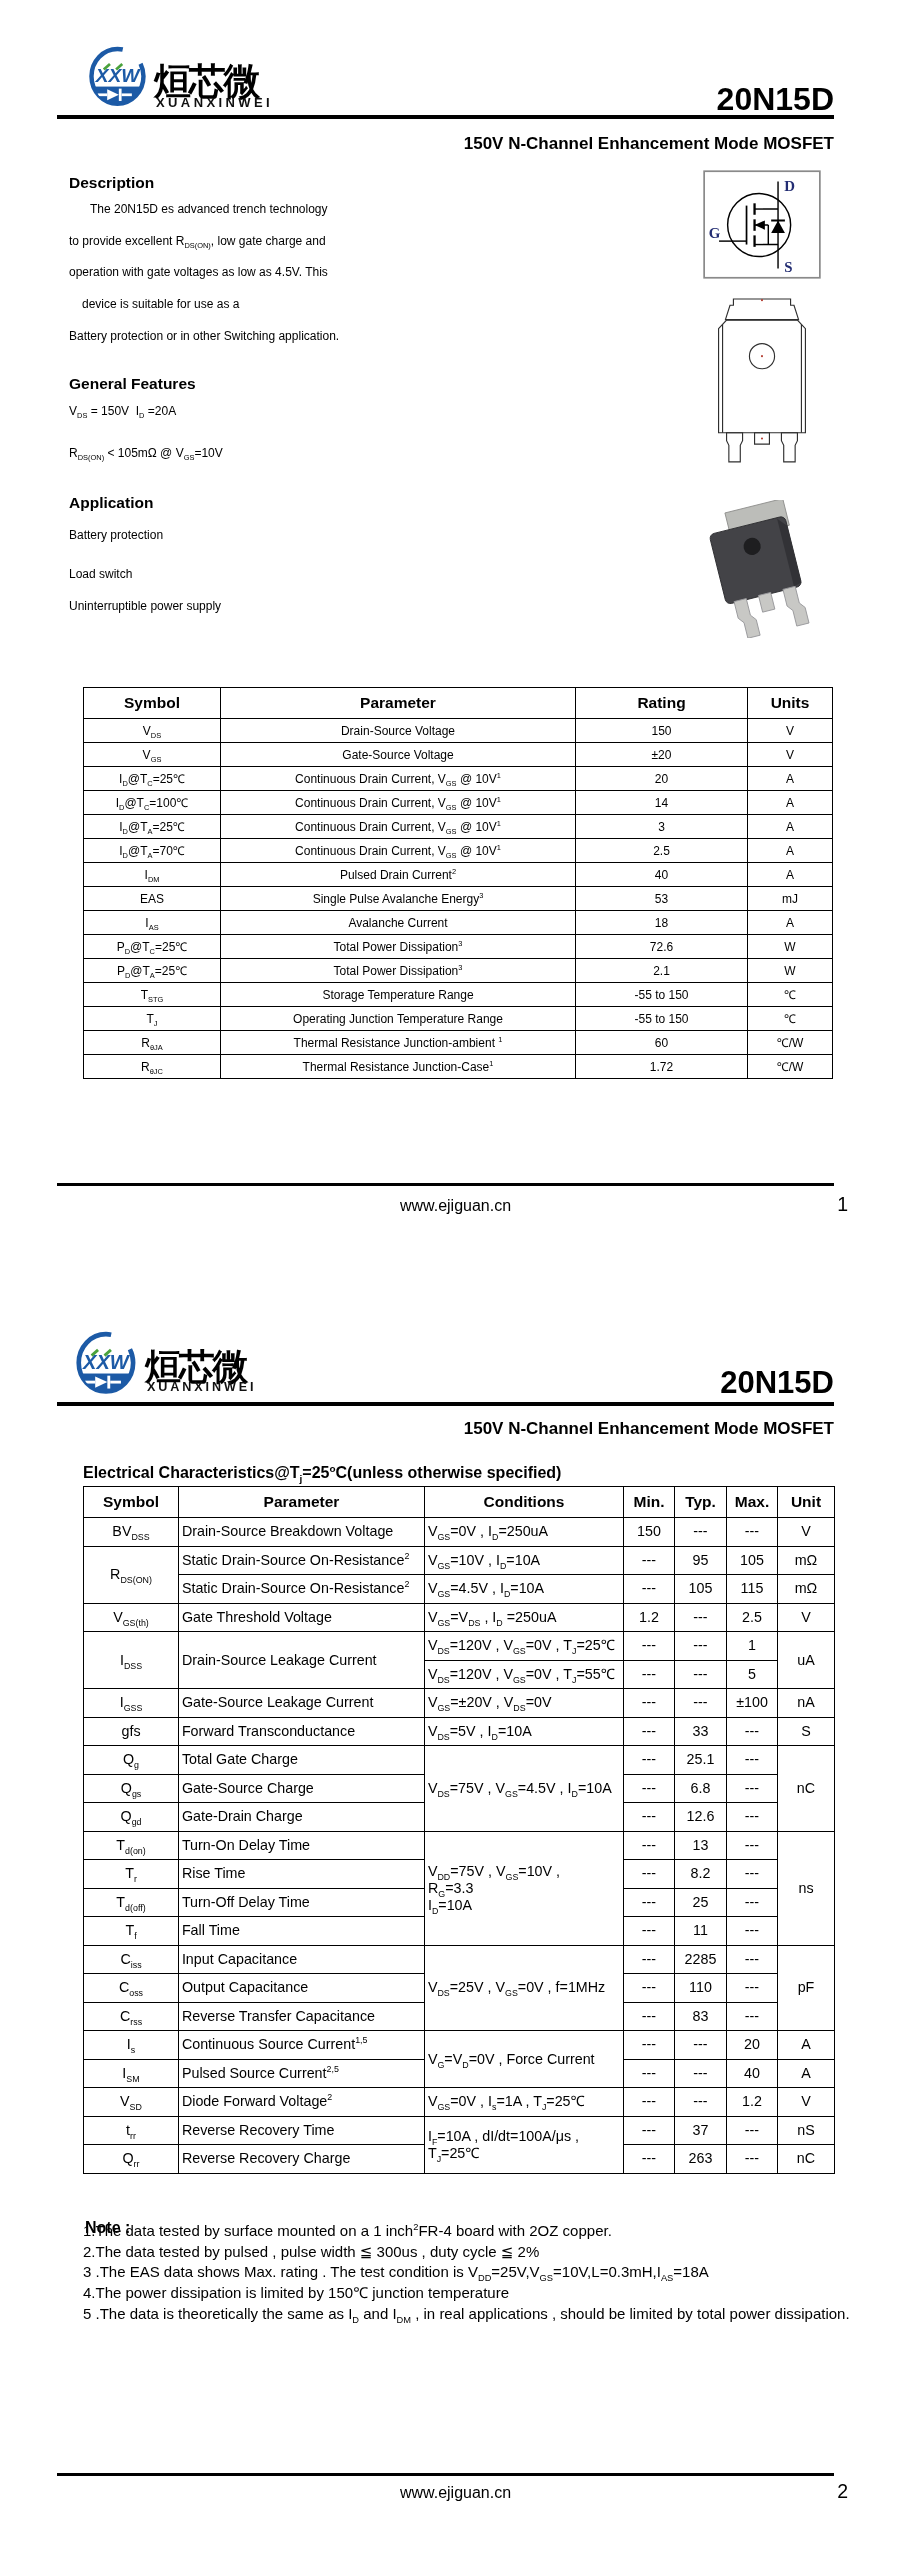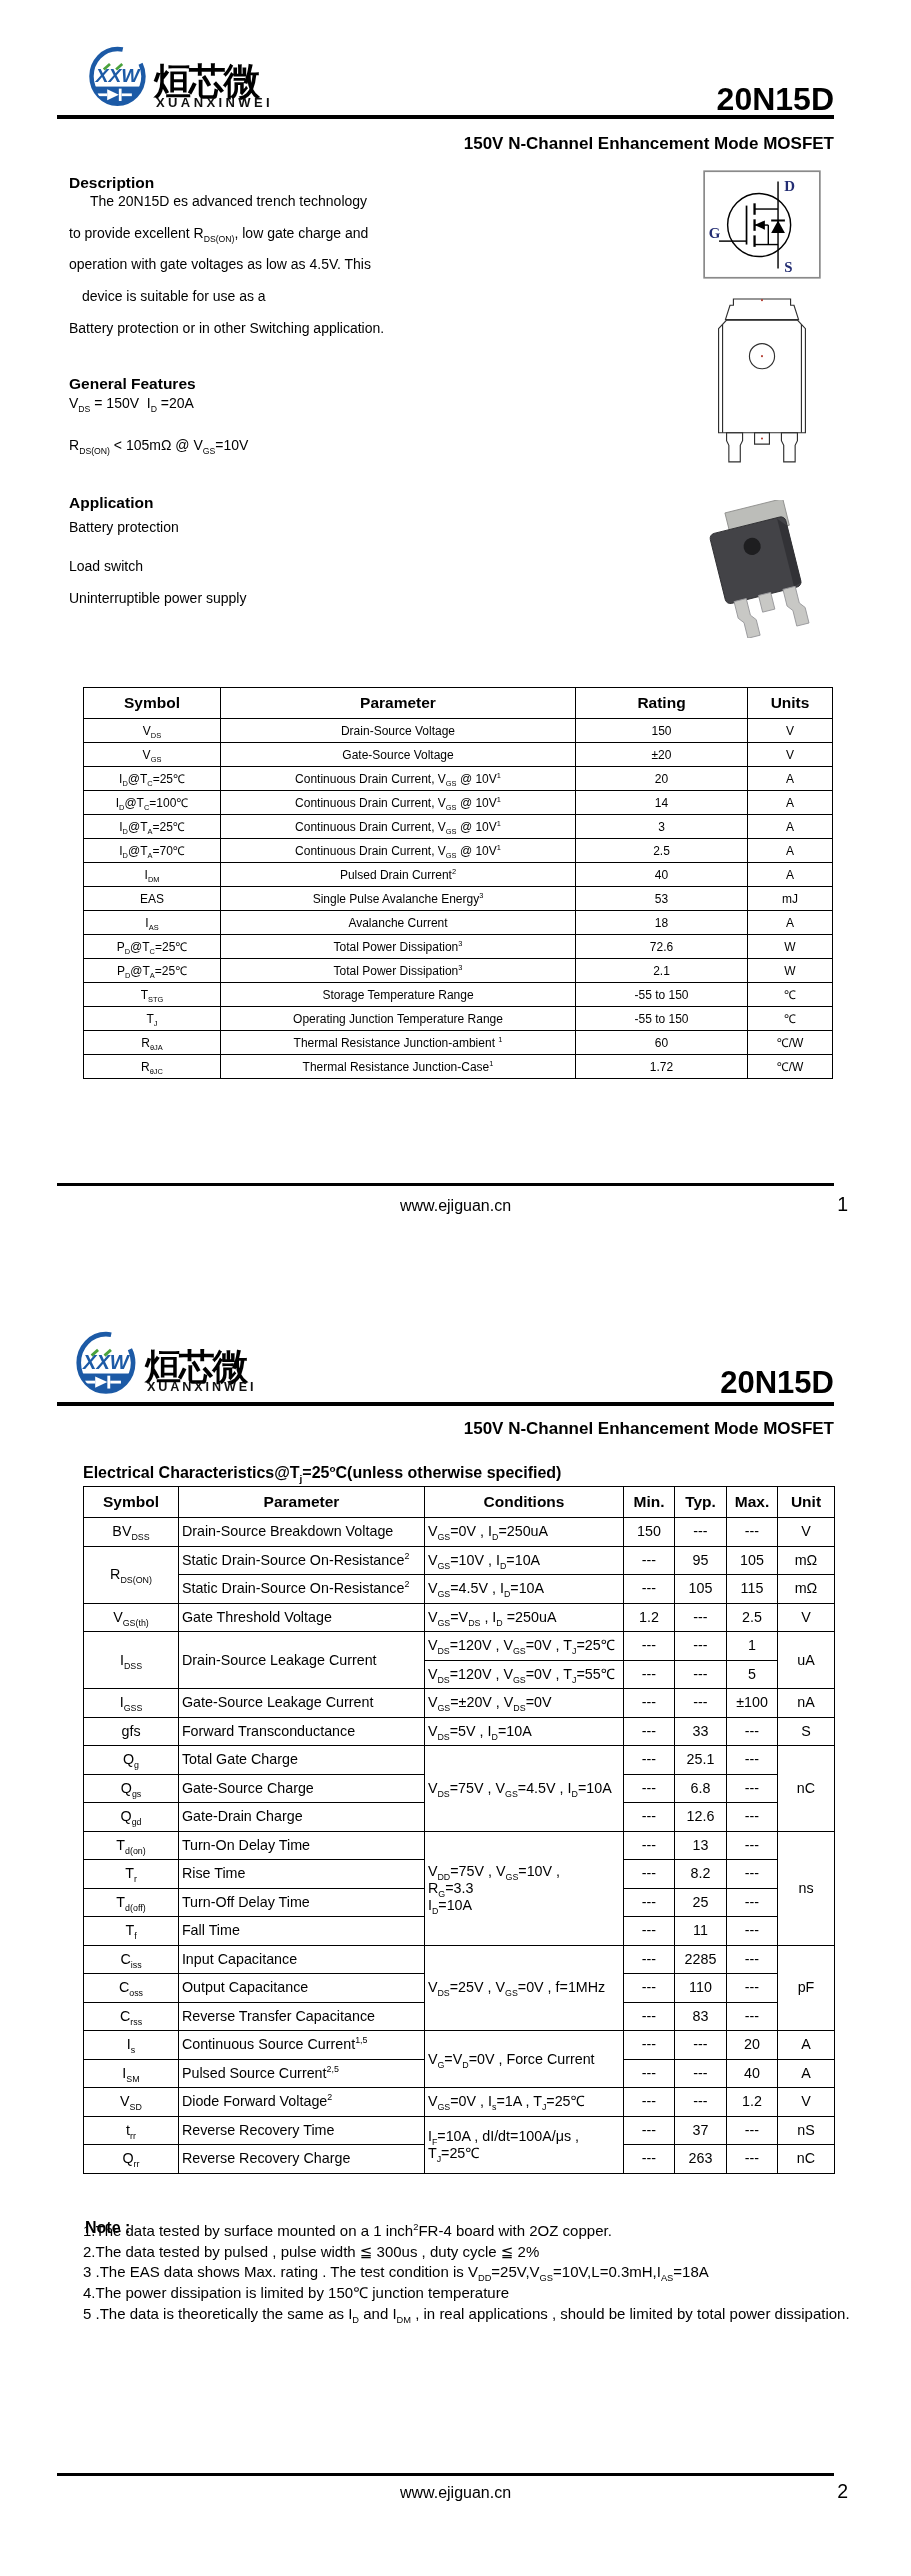--- a/index.html
+++ b/index.html
@@ -1,25 +1,25 @@
 <!DOCTYPE html>
 <html style="font-size:9.2px"><head>
 <meta charset="utf-8">
 <style>
   html,body{margin:0;padding:0;background:#fff;}
   #canvas{position:relative;width:911px;height:2576px;background:#fff;color:#000;
-          font-family:"Liberation Sans",sans-serif;overflow:hidden;}
+          font-family:"Liberation Sans",sans-serif;overflow:hidden;border-radius:20px;}
   .abs{position:absolute;}
   .rule{position:absolute;background:#000;}
   .cn-logo{font-weight:bold;letter-spacing:-2.3px;font-family:"Liberation Sans",sans-serif;}
   .en-logo{font-weight:bold;color:#111;}
   .partno{font-weight:bold;}
   .subtitle{font-weight:bold;}
   .h-sec{font-weight:bold;margin-top:16px;}
-  .bodyline{font-size:14px;}
+  .bodyline{font-size:12px;margin-top:9px;}
   table.sheet{border-collapse:collapse;position:absolute;table-layout:fixed;background:#fff;}
   .sheet th,.sheet td{border-left:1.1px solid #000;border-right:1.1px solid #000;
     border-top:1.7px solid #000;border-bottom:1.7px solid #000;
     text-align:center;vertical-align:middle;padding:0 2.9px;white-space:pre;overflow:hidden;}
   table.sheet{border:1.7px solid #000;}
   .sheet th{font-size:15.5px;font-weight:bold;}
   #abs-table td{font-size:12px;height:23px;}
   #abs-table th{height:30px;}
   #elec-table td{font-size:14.3px;height:27.5px;line-height:17px;}
   #elec-table th{height:30px;}

